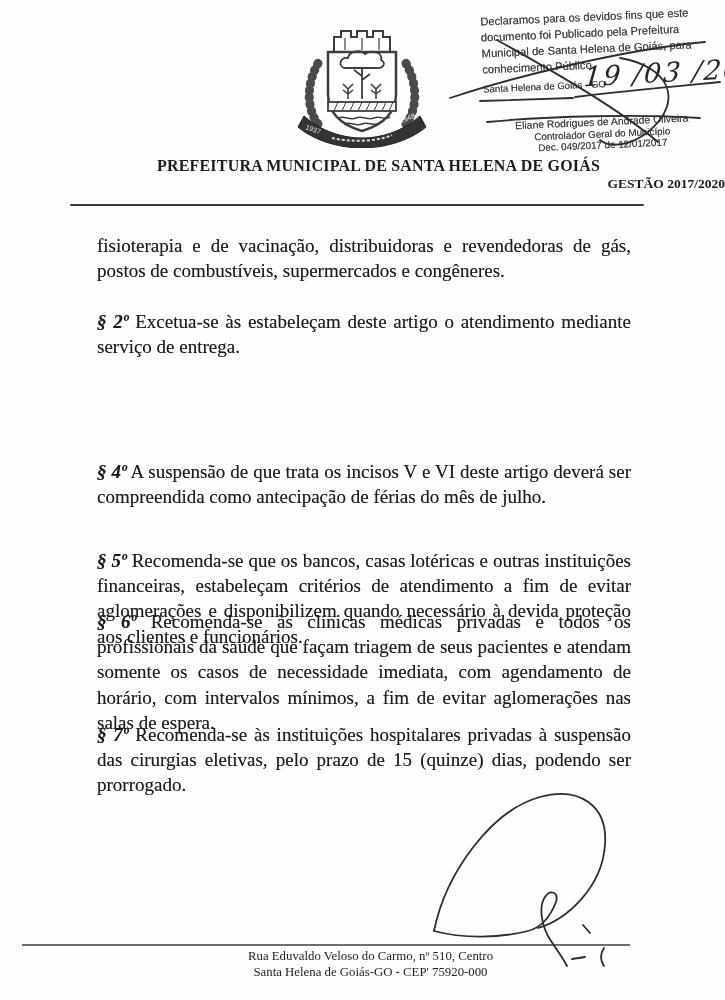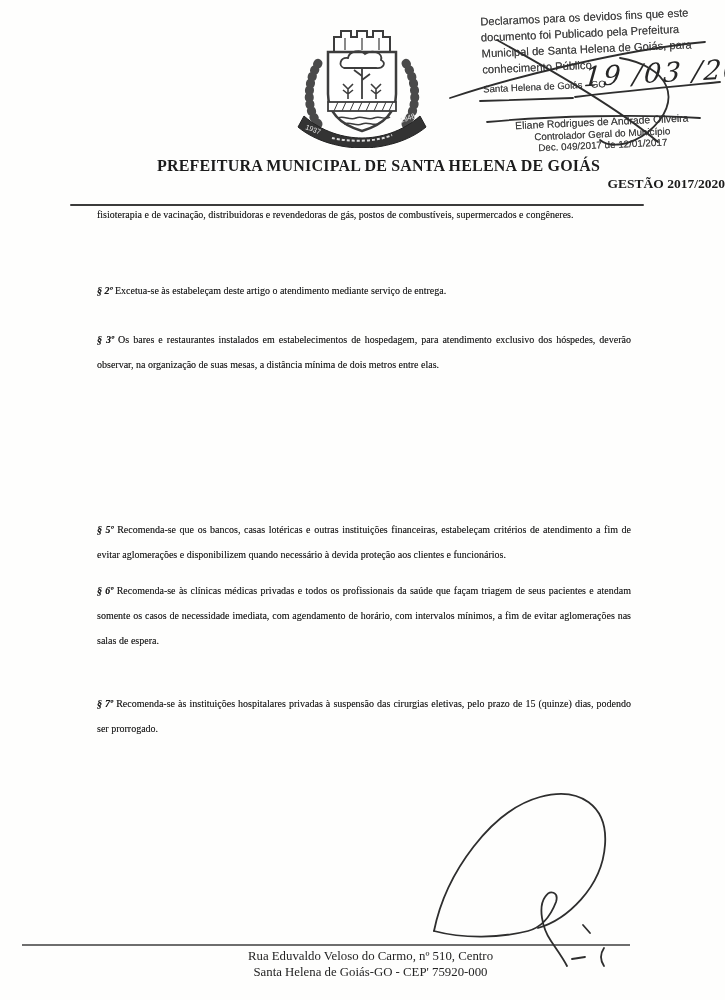--- a/index.html
+++ b/index.html
@@ -21,22 +21,22 @@
             transform:rotate(-3deg) skewX(-8deg);white-space:nowrap;}
   
   .crest{position:absolute;left:288px;top:22px;width:148px;height:126px;}
   
   .title{position:absolute;left:16px;top:157px;width:100%;text-align:center;
          font-weight:bold;font-size:16px;letter-spacing:0.2px;}
   .subtitle{position:absolute;left:0;top:176px;width:100%;text-align:right;
             font-weight:bold;font-size:13.5px;}
   .hrule{position:absolute;left:70px;top:204px;width:574px;height:2px;background:#3b3b3b;border-radius:1px;}
   
-  .para{position:absolute;left:97px;width:534px;font-size:10px;line-height:25.2px;
-        text-align:justify;text-shadow:0 0 0.4px rgba(20,20,20,0.5);}
+  .para{position:absolute;left:97px;width:534px;font-size:19px;line-height:25.2px;
+        text-align:justify;text-shadow:0 0 0.4px rgba(20,20,20,0.5);margin-top:31px;}
   .para .bold{font-weight:bold;font-style:italic;}
   
   .frule{position:absolute;left:22px;top:944px;width:608px;height:2px;background:#555;opacity:.85;}
   .f1{position:absolute;left:8px;top:949px;width:725px;text-align:center;font-size:12.8px;color:#242424;}
   .f2{position:absolute;left:8px;top:965px;width:725px;text-align:center;font-size:12.8px;color:#242424;}
   .ink{position:absolute;left:0;top:0;pointer-events:none;}
 </style>
 </head>
 <body>
 
@@ -85,21 +85,21 @@
       <path d="M44 116 C60 120 90 120 104 113" stroke="#dcdcdc" stroke-width="2" stroke-dasharray="3 2" fill="none"></path>
     </svg>
   </div>
 
   <div class="title">PREFEITURA MUNICIPAL DE SANTA HELENA DE GOIÁS</div>
   <div class="subtitle">GESTÃO 2017/2020</div>
   <div class="hrule"></div>
 
   <div class="para" style="top:202px"><span class="bold"></span><span>fisioterapia e de vacinação, distribuidoras e revendedoras de gás, postos de combustíveis, supermercados e congêneres.</span></div>
   <div class="para" style="top:278px"><span class="bold">§ 2º</span><span> Excetua-se às estabeleçam deste artigo o atendimento mediante serviço de entrega.</span></div>
-  <div class="para" style="top:327px"><span class="bold">§ 3º</span><span> Os bares e restaurantes instalados em estabelecimentos de hospedagem, para atendimento exclusivo dos hóspedes, deverão observar, na organização de suas mesas, a distância mínima de dois metros entre elas.</span></div>
+  <div class="para" style="top:428px"><span class="bold">§ 4º</span><span> A suspensão de que trata os incisos V e VI deste artigo deverá ser compreendida como antecipação de férias do mês de julho.</span></div>
   <div class="para" style="top:517px"><span class="bold">§ 5º</span><span> Recomenda-se que os bancos, casas lotéricas e outras instituições financeiras, estabeleçam critérios de atendimento a fim de evitar aglomerações e disponibilizem quando necessário à devida proteção aos clientes e funcionários.</span></div>
   <div class="para" style="top:578px"><span class="bold">§ 6º</span><span> Recomenda-se às clínicas médicas privadas e todos os profissionais da saúde que façam triagem de seus pacientes e atendam somente os casos de necessidade imediata, com agendamento de horário, com intervalos mínimos, a fim de evitar aglomerações nas salas de espera.</span></div>
   <div class="para" style="top:691px"><span class="bold">§ 7º</span><span> Recomenda-se às instituições hospitalares privadas à suspensão das cirurgias eletivas, pelo prazo de 15 (quinze) dias, podendo ser prorrogado.</span></div>
 
   <div class="frule"></div>
   <div class="f1">Rua Eduvaldo Veloso do Carmo, nº 510, Centro</div>
   <div class="f2">Santa Helena de Goiás-GO - CEP' 75920-000</div>
 
   <svg class="ink" width="725" height="1000" viewBox="0 0 725 1000">
     <g stroke="#2e2e2e" stroke-width="1.8" fill="none" stroke-linecap="round">

